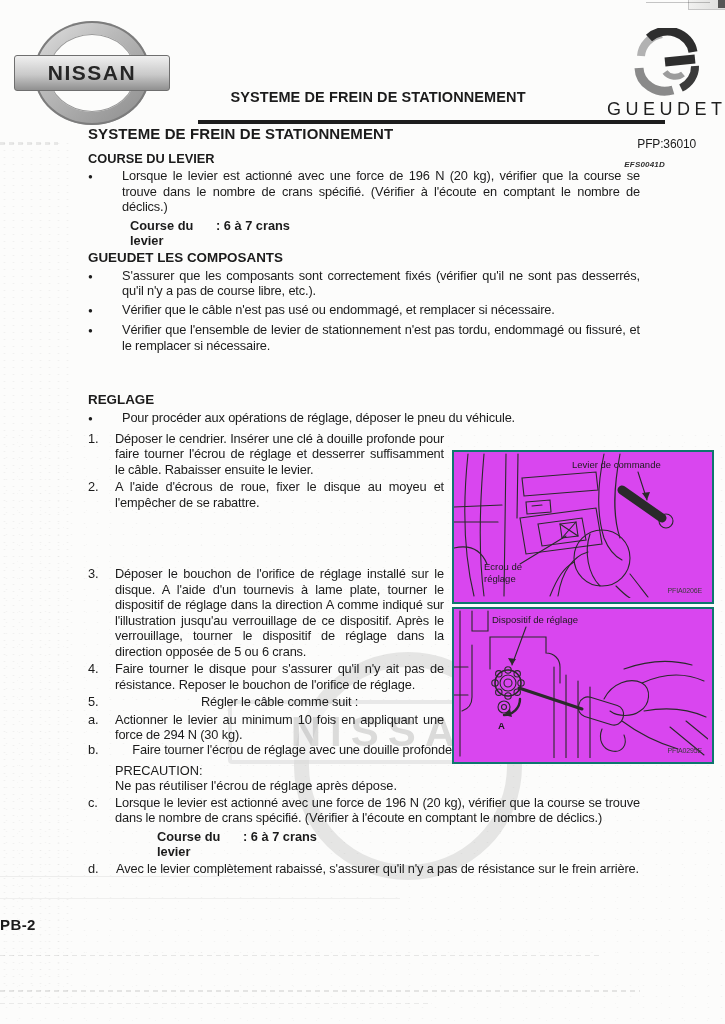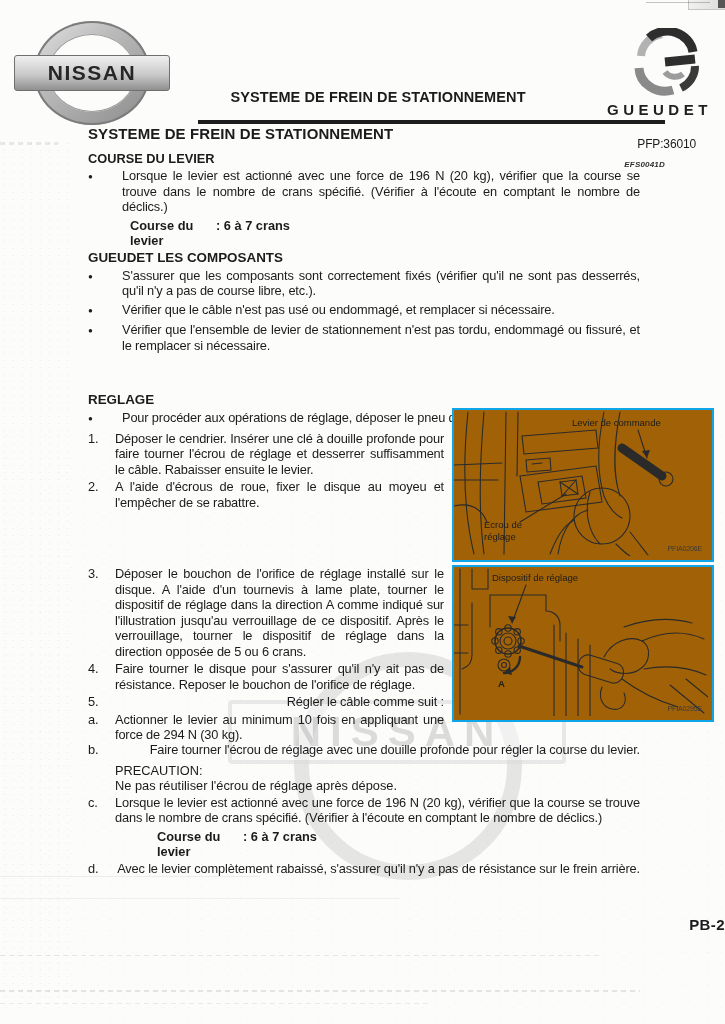--- a/index.html
+++ b/index.html
@@ -25,62 +25,62 @@
     font-size:14.5px; font-weight:bold; letter-spacing:0.1px; }
   .rule-thick { position:absolute; left:198px; top:120px; width:467px; height:3.5px; background:#1d1d1d; }
   .section-title { position:absolute; left:88px; top:126px; font-size:15px; font-weight:bold; letter-spacing:0.1px; }
   .pfp-code { position:absolute; left:576px; top:137px; width:120px; text-align:right; font-size:12px; }
   .ref-code { position:absolute; left:565px; top:157px; width:100px; text-align:right;
     font-size:8px; font-style:italic; font-weight:bold; color:#2f2f2f; letter-spacing:0.2px; }
 
   .gueudet { position:absolute; left:607px; top:26px; width:118px; height:96px; }
   .g-mark { position:absolute; left:22px; top:2px; }
   .gueudet-name { position:absolute; left:0; top:76px; width:118px; text-align:left;
-    font-size:15px; font-weight:bold; letter-spacing:4.5px; color:#1f1f1f; }
+    font-size:18px; font-weight:normal; letter-spacing:4.5px; color:#1f1f1f; }
 
   
   .blk { position:absolute; left:88px; width:552px; }
   .h-inspection { font-size:15px; font-weight:bold; line-height:17px; letter-spacing:0; }
   .h-sub { font-size:12.8px; font-weight:bold; line-height:15px; margin-bottom:2px; letter-spacing:0; }
   .h-section { font-size:13.4px; font-weight:bold; line-height:16px; margin-top:2px; margin-bottom:2px; letter-spacing:0; }
 
   .bullet { display:flex; margin-bottom:3px; }
   .bullet .dot { width:34px; flex:none; }
   .bullet .dot::before { content:"●"; font-size:8px; position:relative; top:-1px; }
   .bullet .txt { flex:1; text-align:justify; }
 
   .step { display:flex; margin-bottom:2px; }
   .step .num { width:27px; flex:none; }
   .step .txt { flex:1; text-align:justify; }
-  .step .txt.nojust { text-align:right; }
+  .step .txt.nojust { text-align:center; }
 
   .spec { display:flex; font-weight:bold; margin:3px 0 2px 42px; line-height:15px; letter-spacing:0; }
   .spec .lbl { width:86px; flex:none; }
 
   .precaution { margin-left:27px; font-weight:normal; letter-spacing:0; margin-top:5px; margin-bottom:1px; }
 
   .narrow { width:356px; }
 
   
-  .figure { position:absolute; left:452px; width:258px; border:2px solid #0ea5e9; background:#a16207; }
+  .figure { position:absolute; left:452px; width:258px; border:2px solid #0f766e; background:#d946ef;margin-top:42px; }
   .figure svg { display:block; }
   .fig-label { font-size:9.5px; letter-spacing:0; fill:#1b1b1b; font-family:"Liberation Sans",sans-serif; }
   .fig-code { font-size:7px; fill:#3a3a3a; font-family:"Liberation Sans",sans-serif; }
 
   
   .watermark { position:absolute; left:228px; top:642px; width:330px; height:228px; pointer-events:none; }
   .wm-ring { position:absolute; left:66px; top:10px; width:198px; height:198px; border-radius:50%;
     border:15px solid rgba(80,80,80,0.13); }
   .wm-bar { position:absolute; left:0; top:58px; width:330px; height:56px;
     border:4px solid rgba(90,90,90,0.12); background:rgba(252,252,251,0.55); border-radius:4px;
     display:flex; align-items:center; justify-content:center; }
   .wm-bar span { font-weight:bold; font-size:42px; letter-spacing:9px; color:rgba(70,70,70,0.18); }
 
   
-  .footer { position:absolute; left:0; top:917px; width:725px; text-align:right;
+  .footer { position:absolute; left:0; top:917px; width:725px; text-align:left;
     font-size:15px; font-weight:bold; letter-spacing:0.4px; }
 
   
   .noise-low { position:absolute; left:0; top:430px; width:725px; height:594px; pointer-events:none;
     background-image:radial-gradient(rgba(0,0,0,0.05) 0.8px, transparent 1.1px),
                      radial-gradient(rgba(0,0,0,0.035) 0.7px, transparent 1px);
     background-size:13px 11px, 23px 17px; background-position:0 0, 6px 4px; opacity:0.7; }
   .noise-left { position:absolute; left:0; top:140px; width:72px; height:860px; pointer-events:none;
     background-image:radial-gradient(rgba(0,0,0,0.06) 0.8px, transparent 1.1px);
     background-size:9px 7px; opacity:0.8; }

